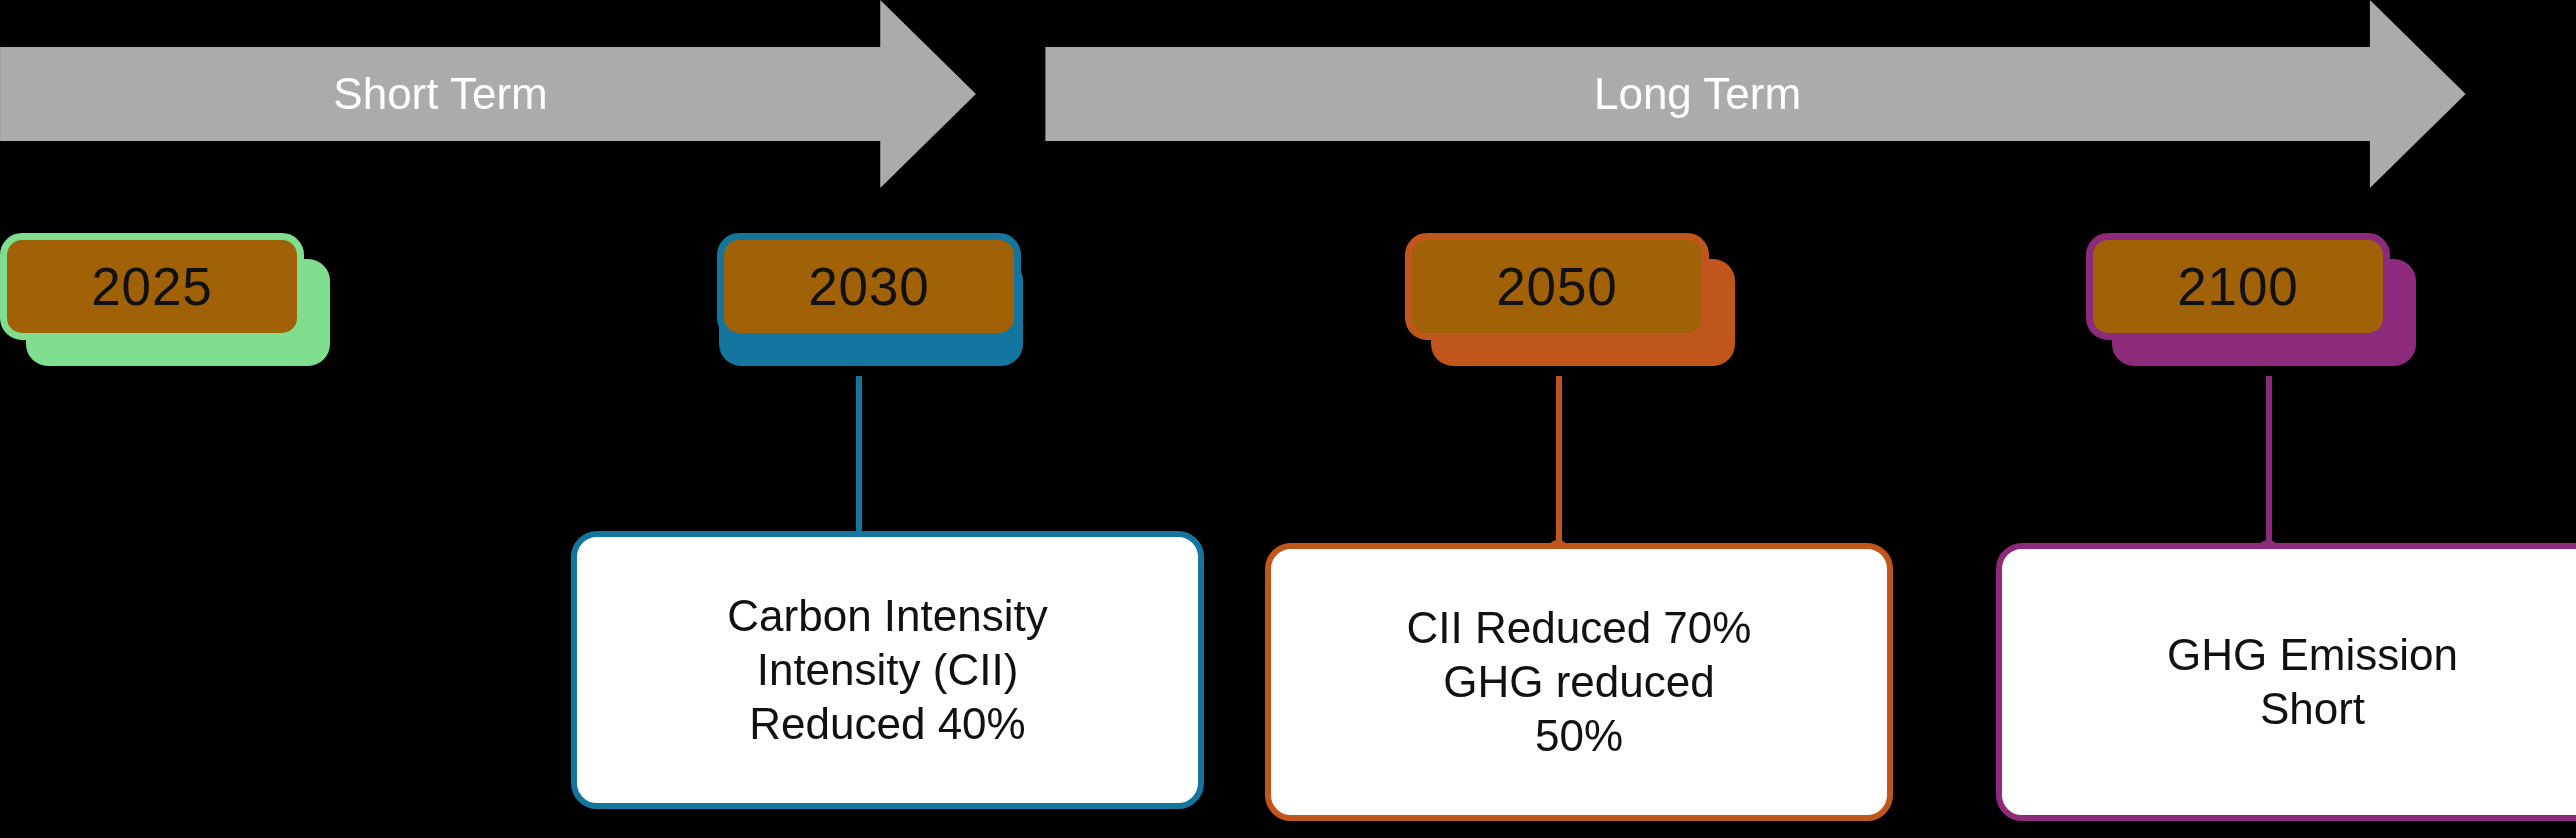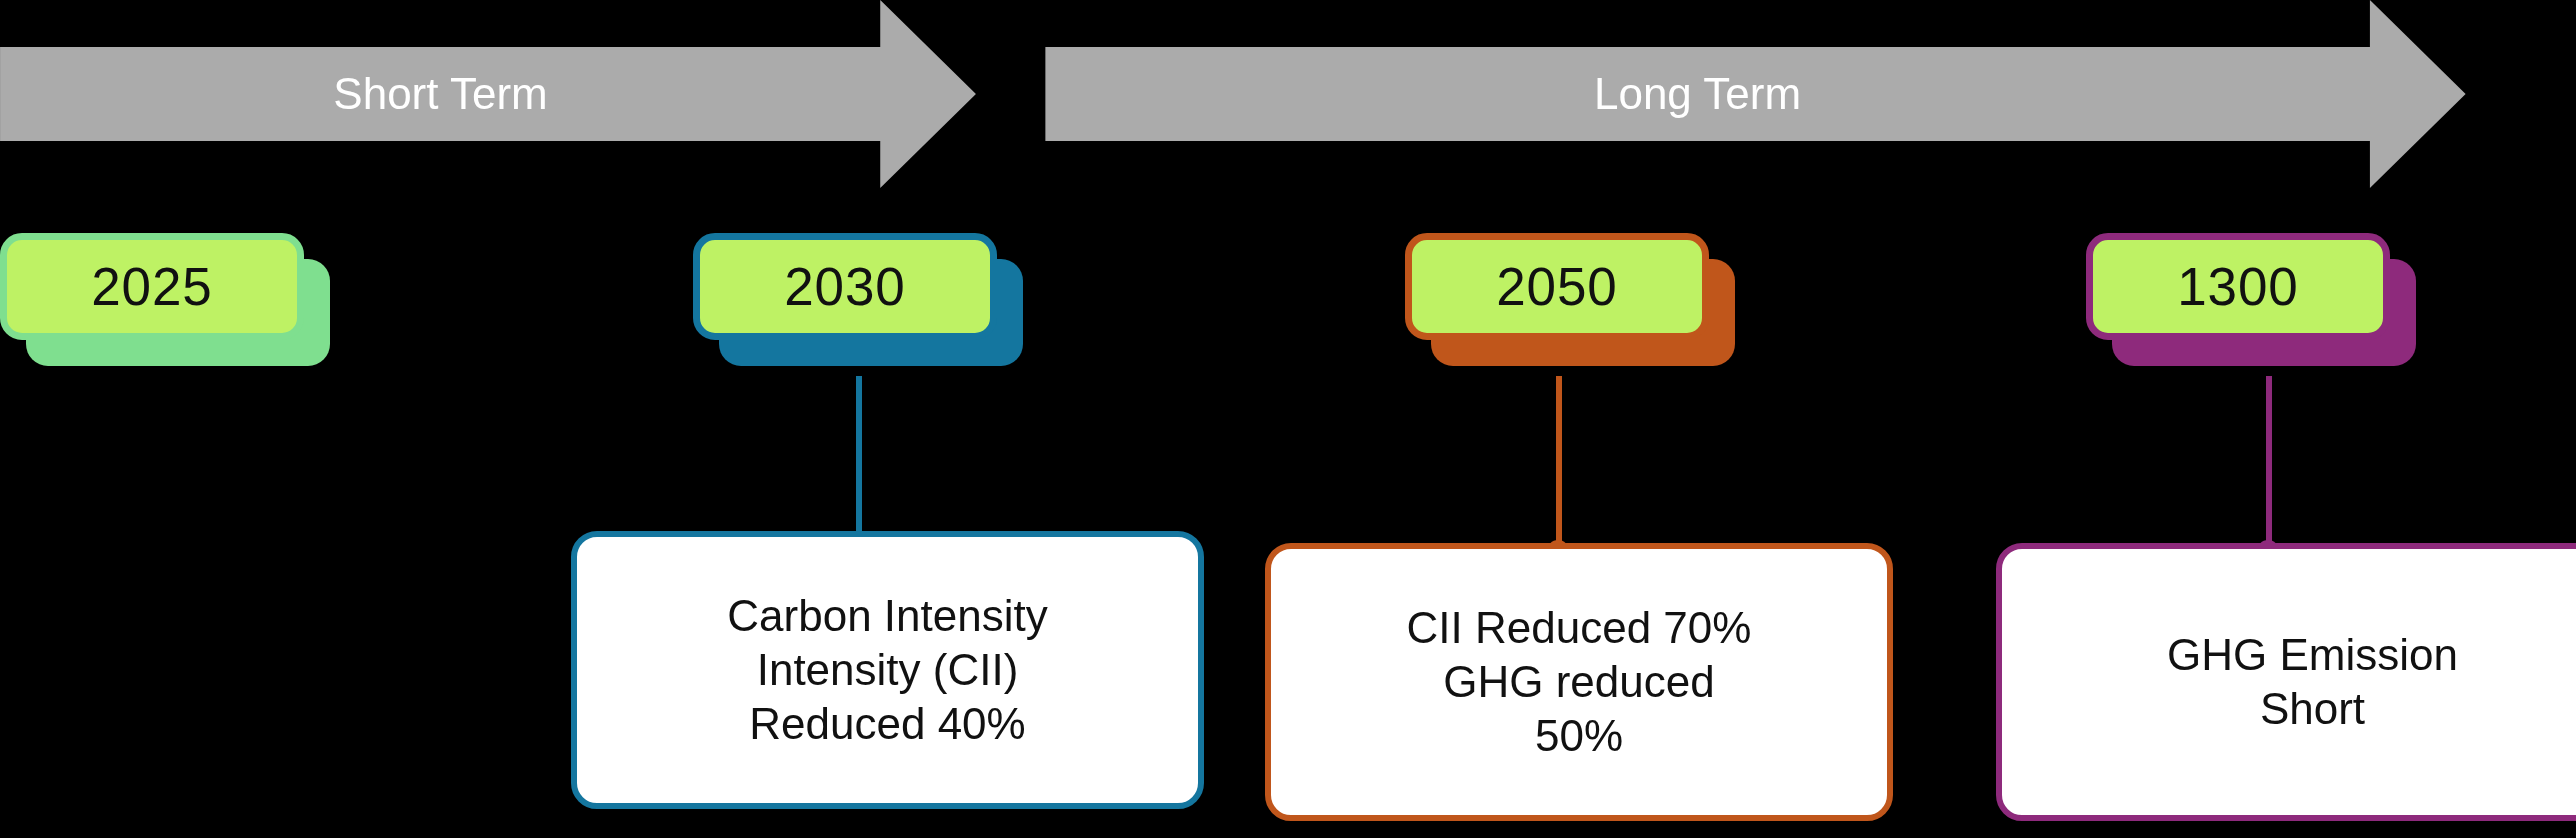--- a/index.html
+++ b/index.html
@@ -48,21 +48,21 @@
     width: 304px;
     height: 107px;
     border-radius: 22px;
   }
   .year-face {
     position: absolute;
     left: 0;
     top: 0;
     width: 304px;
     height: 107px;
-    background: #bef264;
+    background: #a16207;
     border-radius: 22px;
     box-sizing: border-box;
     display: flex;
     align-items: center;
     justify-content: center;
   }
   .year-text {
     font-size: 53px;
     color: #111111;
     letter-spacing: 0.9px;
@@ -128,34 +128,34 @@
     </div>
   <div id="milestone-layer">
       <div class="year-card" style="left: 0px; top: 233px;">
         <div class="year-shadow" style="background: rgb(127, 223, 143);"></div>
         <div class="year-face" style="border: 7.7px solid rgb(127, 223, 143);">
           <span class="year-text">2025</span>
         </div>
       </div>
       <div class="year-card" style="left: 693px; top: 233px;">
         <div class="year-shadow" style="background: rgb(20, 118, 159);"></div>
-        <div class="year-face" style="border: 7.7px solid rgb(20, 118, 159);">
+        <div class="year-face" style="border: 7.7px solid rgb(20, 118, 159); margin-left: 24px;">
           <span class="year-text">2030</span>
         </div>
       </div>
       <div class="year-card" style="left: 1385px; top: 233px; margin-left: 20px;">
         <div class="year-shadow" style="background: rgb(192, 86, 27);"></div>
         <div class="year-face" style="border: 7.7px solid rgb(192, 86, 27);">
           <span class="year-text">2050</span>
         </div>
       </div>
       <div class="year-card" style="left: 2086px; top: 233px;">
         <div class="year-shadow" style="background: rgb(142, 42, 124);"></div>
         <div class="year-face" style="border: 7.7px solid rgb(142, 42, 124);">
-          <span class="year-text">1300</span>
+          <span class="year-text">2100</span>
         </div>
       </div>
     </div>
   <div id="description-layer">
       <div class="desc-card" style="left: 551px; top: 531px; width: 633px; height: 278px; border: 6px solid rgb(20, 118, 159); margin-left: 20px;">
         <div class="desc-line">Carbon Intensity</div>
         <div class="desc-line">Intensity (CII)</div>
         <div class="desc-line">Reduced 40%</div>
       </div>
       <div class="desc-card" style="left: 1265px; top: 543px; width: 628px; height: 278px; border: 6px solid rgb(192, 86, 27); justify-content: center;">

